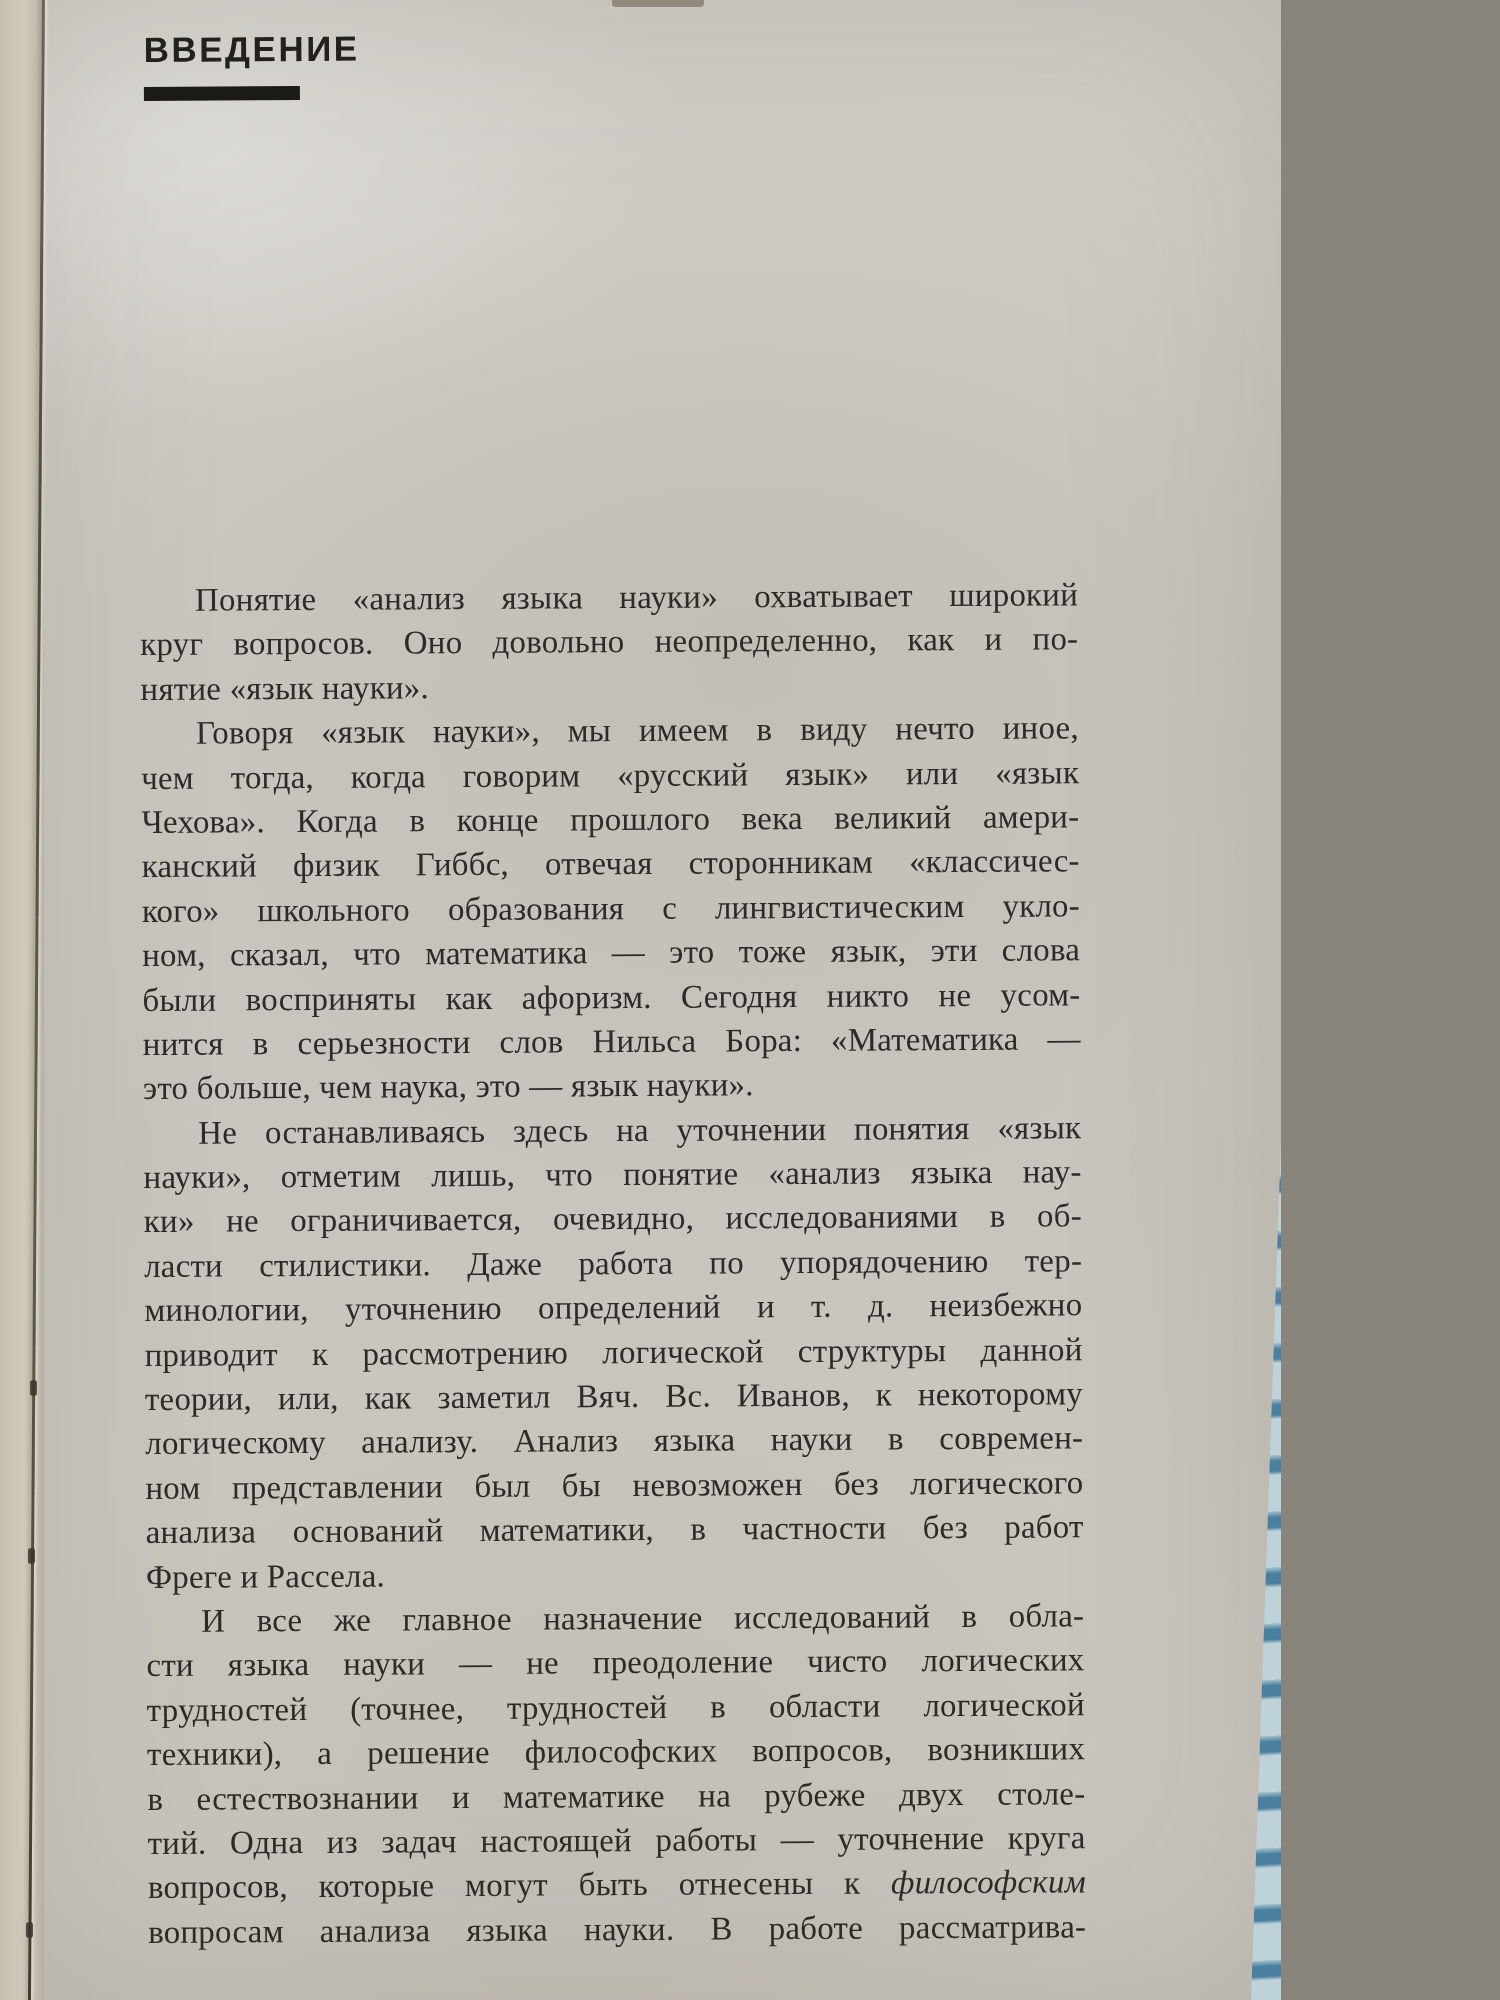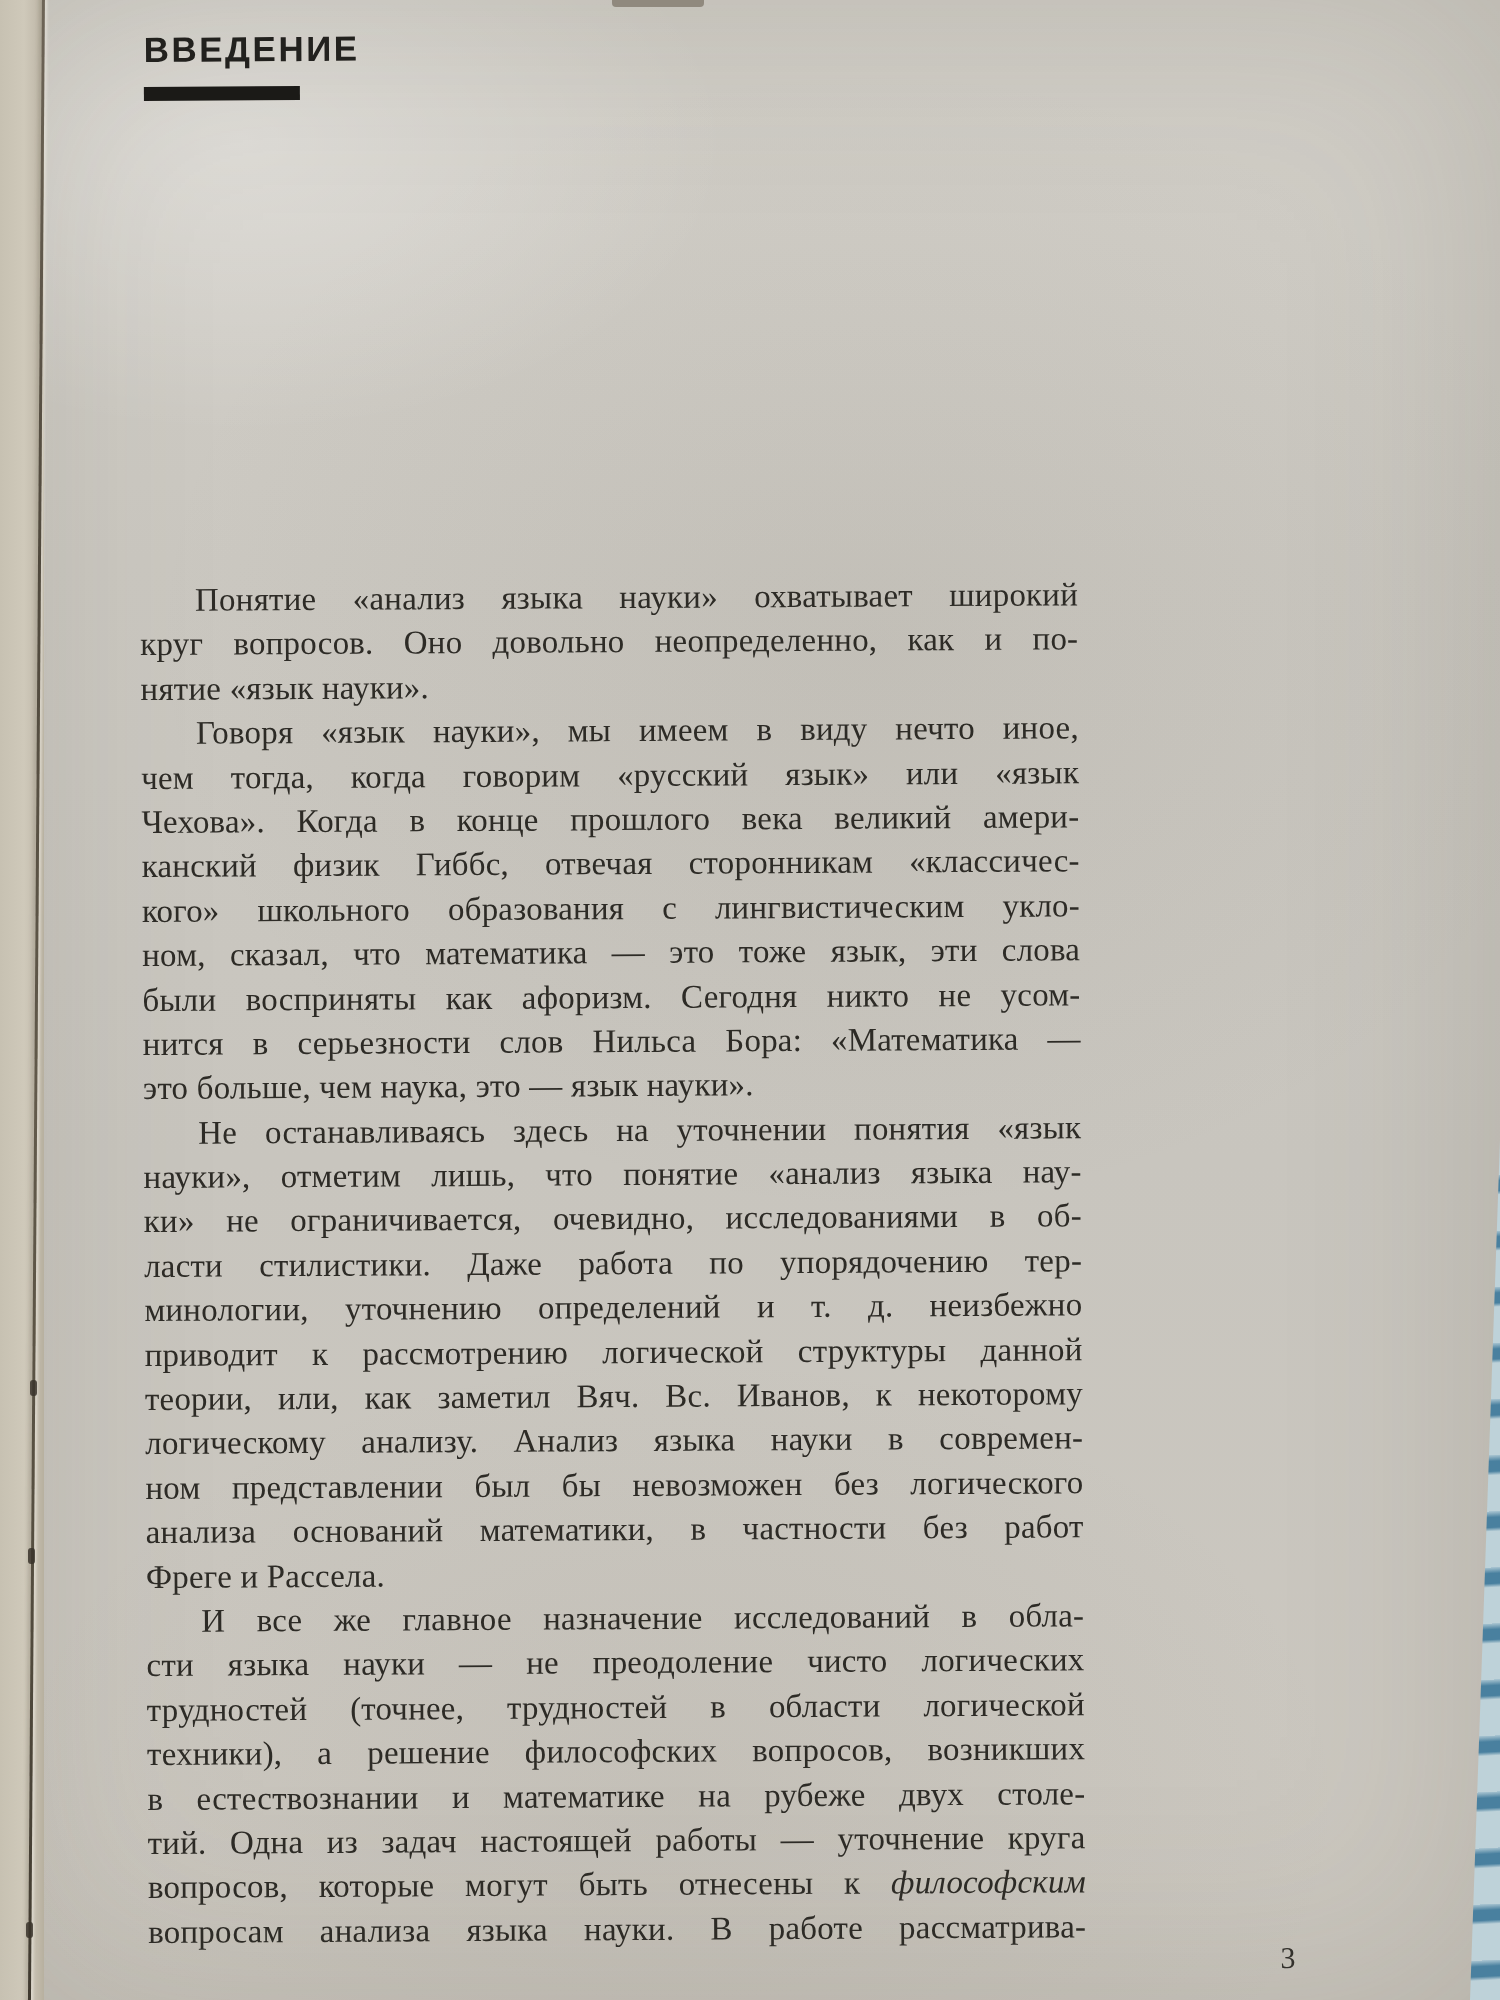--- a/index.html
+++ b/index.html
@@ -2,21 +2,21 @@
 <html style="--ink: #2d2b26; --heading-ink: #22211e; --cover-light: #bed2d9; --cover-dark: #49809f;"><head>
 <meta charset="utf-8">
 <style>
   html,body{margin:0;padding:0;}
   body{
     width:1500px;height:2000px;overflow:hidden;
     font-family:"Liberation Serif","DejaVu Serif",serif;
     background:#8a857c;
   }
   .photo{
-    position:relative;width:1500px;height:2000px;overflow:hidden;
+    position:relative;width:1281px;height:2000px;overflow:hidden;
     background:
       radial-gradient(ellipse 700px 420px at 16% 7%, rgba(255,255,255,.30), transparent 70%),
       radial-gradient(ellipse 1000px 800px at 58% 32%, rgba(118,112,100,.10), transparent 72%),
       radial-gradient(ellipse 900px 600px at 45% 90%, rgba(110,104,92,.08), transparent 75%),
       linear-gradient(180deg,#d2cfc8 0%,#cbc8c1 28%,#c8c5be 58%,#ccc8c0 100%);
     box-shadow: inset 0 0 220px rgba(84,78,66,.20);
   }
   
   .gutter{
     position:absolute;left:0;top:-10px;width:44px;height:2030px;

